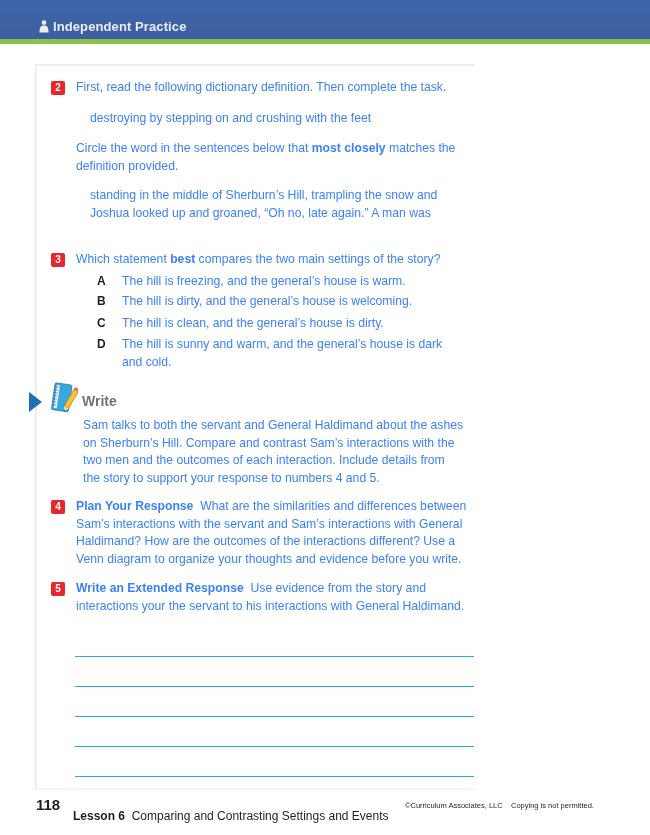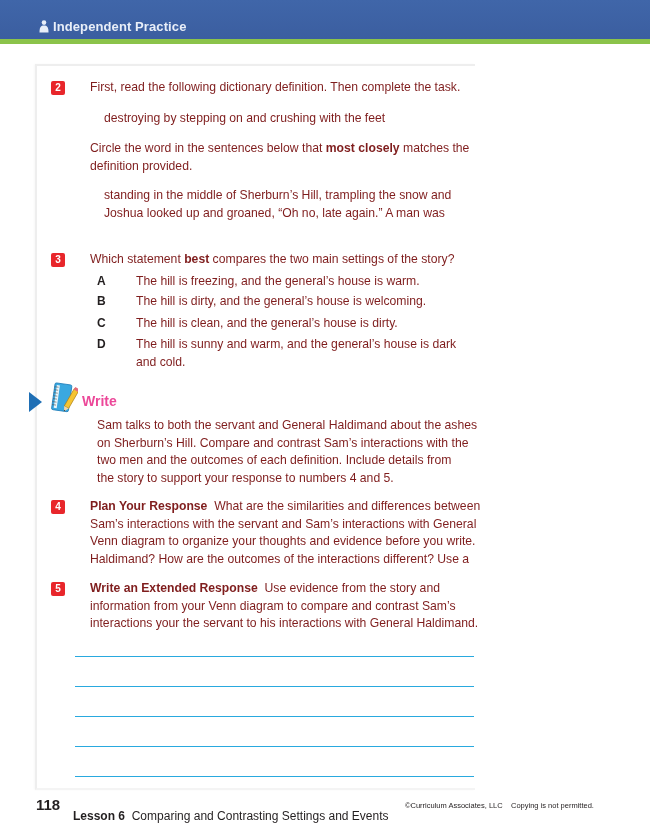--- a/index.html
+++ b/index.html
@@ -21,29 +21,29 @@
 
     .panel {
       position: absolute; left: 35px; top: 64px; width: 438px; height: 722px;
       border-left: 2px solid #eeeeee; border-top: 2px solid #eeeeee; border-bottom: 2px solid #f4f4f4;
       box-shadow: -1px 0 2px rgba(0,0,0,0.03);
     }
     .num {
       position: absolute; width: 14px; height: 14px; background: #e8262b; color: #fff; border-radius: 2px;
       font-weight: bold; font-size: 10px; text-align: center; line-height: 14px;
     }
-    .txt { position: absolute; font-size: 12.2px; line-height: 17.5px; color: #7f1d1d; margin-left: 14px; }
+    .txt { position: absolute; font-size: 12.2px; line-height: 17.5px; color: #3b82f6; }
     .txt b { font-weight: bold; }
     .opt-letter { position: absolute; font-weight: bold; font-size: 12px; line-height: 17.5px; }
 
     .write-arrow {
       position: absolute; left: 29px; top: 392px; width: 0; height: 0;
       border-top: 10px solid transparent; border-bottom: 10px solid transparent; border-left: 13px solid #1f6fb5;
     }
-    .write-label { position: absolute; left: 82px; top: 393px; color: #ec4899; font-weight: bold; font-size: 14px; }
+    .write-label { position: absolute; left: 82px; top: 393px; color: #737373; font-weight: bold; font-size: 14px; }
     .notebook { position: absolute; left: 48px; top: 382px; width: 30px; height: 34px; }
 
     .answer-line { position: absolute; left: 75px; width: 399px; height: 1px; background: #29a9df; }
 
     .footer-page { position: absolute; left: 36px; top: 796px; font-weight: bold; font-size: 15px; color: #231f20; }
     .footer-lesson { position: absolute; left: 73px; top: 783px; font-size: 12px; color: #231f20; margin-top: 26px; }
     .footer-lesson b { font-weight: bold; }
     .footer-copy { position: absolute; left: 405px; top: 801px; font-size: 7.5px; color: #231f20; }
   </style>
 </head>
@@ -117,36 +117,35 @@
     <rect x="20" y="6" width="5" height="20" fill="#f5c431" stroke="#a87a10" stroke-width="0.6"></rect>
     <rect x="20" y="4" width="5" height="3" fill="#e56a78"></rect>
     <polygon points="20,26 25,26 22.5,31" fill="#f2d6a8"></polygon>
     <polygon points="21.8,29.5 23.2,29.5 22.5,31" fill="#333"></polygon>
   </g>
 </svg>
 <div class="write-label">Write</div>
 <div class="txt" style="left:83px; top:417px;">
   <div>Sam talks to both the servant and General Haldimand about the ashes</div>
   <div>on Sherburn’s Hill. Compare and contrast Sam’s interactions with the</div>
-  <div>two men and the outcomes of each definition. Include details from</div>
+  <div>two men and the outcomes of each interaction. Include details from</div>
   <div>the story to support your response to numbers 4 and 5.</div>
 </div>
 
 <div class="num" style="left:51px; top:500px;">4</div>
 <div class="txt" style="left:76px; top:498px;">
   <div><b>Plan Your Response</b><span style="white-space:pre;">  What are the similarities and differences between</span></div>
   <div>Sam’s interactions with the servant and Sam’s interactions with General</div>
+  <div>Haldimand? How are the outcomes of the interactions different? Use a</div>
   <div>Venn diagram to organize your thoughts and evidence before you write.</div>
-  <div>Haldimand? How are the outcomes of the interactions different? Use a</div>
 </div>
 
 <div class="num" style="left:51px; top:582px;">5</div>
 <div class="txt" style="left:76px; top:580px;">
   <div><b>Write an Extended Response</b><span style="white-space:pre;">  Use evidence from the story and</span></div>
-  <div>information from your Venn diagram to compare and contrast Sam’s</div>
   <div>interactions your the servant to his interactions with General Haldimand.</div>
 </div>
 
 <div class="answer-line" style="top:656px;"></div>
 <div class="answer-line" style="top:686px;"></div>
 <div class="answer-line" style="top:716px;"></div>
 <div class="answer-line" style="top:746px;"></div>
 <div class="answer-line" style="top:776px;"></div>
 
 <div class="footer-page">118</div>

